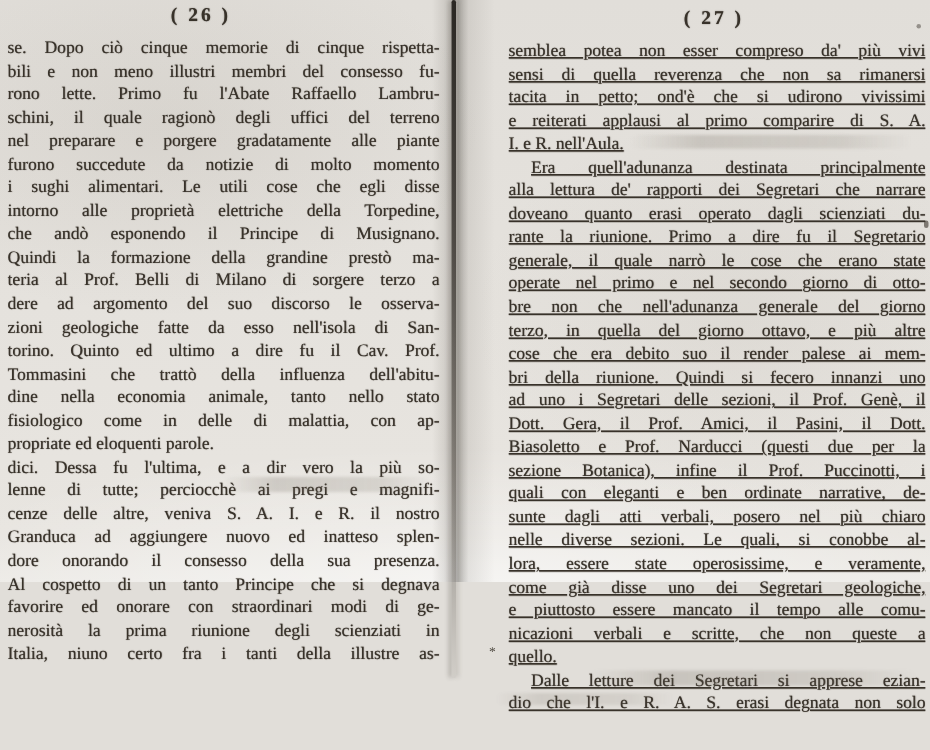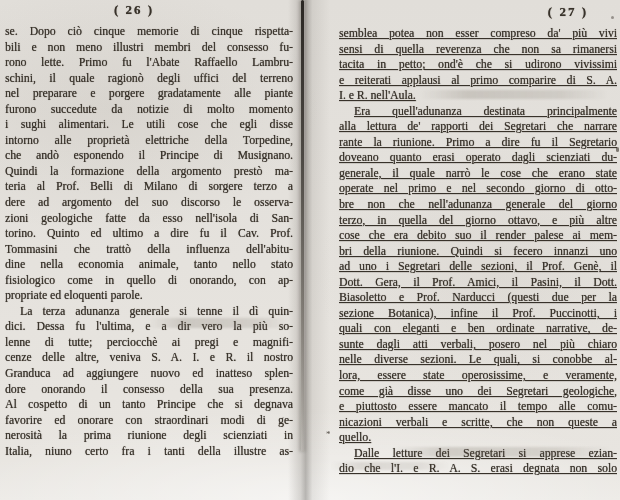--- a/index.html
+++ b/index.html
@@ -7,21 +7,21 @@
     --paper-2:#e8e5e0;
     --ink:#38322a;
   }
   *{margin:0;padding:0;box-sizing:border-box;}
   html,body{width:620px;height:500px;overflow:hidden;}
   body{
     font-family:"Liberation Serif","DejaVu Serif",serif;
     background:var(--paper);
   }
   .spread{
-    position:relative;width:620px;height:500px;
+    position:relative;width:620px;height:388px;
     background:
       radial-gradient(ellipse 300px 180px at 18% 22%, rgba(120,110,95,0.10), transparent 70%),
       radial-gradient(ellipse 260px 200px at 80% 55%, rgba(120,110,95,0.07), transparent 70%),
       radial-gradient(ellipse 500px 120px at 50% 100%, rgba(255,255,255,0.5), transparent 75%),
       linear-gradient(180deg,var(--paper) 0%,var(--paper-2) 92%,#ecEAe6 100%);
   }
   
   .binding-shadow{
     position:absolute;left:288px;top:0;width:42px;height:100%;
     background:linear-gradient(90deg,
@@ -43,21 +43,21 @@
     box-shadow:-2px 0 3px rgba(60,54,46,0.25), 2px 0 3px rgba(60,54,46,0.15);
   }
   .page-number{
     position:absolute;
     text-align:center;
     font-size:13px;font-weight:700;color:var(--ink);
     letter-spacing:2px;
     text-shadow:0 0 0.8px rgba(56,50,42,0.8);
   }
   .page-number.left{left:0;top:2px;width:268px;}
-  .page-number.right{left:324px;top:4px;width:264px;text-align:right;}
+  .page-number.right{left:344px;top:4px;width:264px;}
   .text-column{
     position:absolute;
     color:var(--ink);
     font-size:11.7px;
     line-height:15.55px;
     text-shadow:0.2px 0.2px 0.7px rgba(56,50,42,0.78);
   }
   .text-column.left{left:5px;top:24px;width:288px;}
   .text-column.right{left:339px;top:26px;width:278px;text-decoration:underline;}
   .line{
@@ -101,30 +101,29 @@
 
     <div class="line">se. Dopo ciò cinque memorie di cinque rispetta-</div>
         <div class="line">bili e non meno illustri membri del consesso fu-</div>
         <div class="line">rono lette. Primo fu l'Abate Raffaello Lambru-</div>
         <div class="line">schini, il quale ragionò degli uffici del terreno</div>
         <div class="line">nel preparare e porgere gradatamente alle piante</div>
         <div class="line">furono succedute da notizie di molto momento</div>
         <div class="line">i sughi alimentari. Le utili cose che egli disse</div>
         <div class="line">intorno alle proprietà elettriche della Torpedine,</div>
         <div class="line">che andò esponendo il Principe di Musignano.</div>
-        <div class="line">Quindi la formazione della argomento prestò ma-</div>
+        <div class="line">Quindi la formazione della grandine prestò ma-</div>
         <div class="line">teria al Prof. Belli di Milano di sorgere terzo a</div>
         <div class="line">dere ad argomento del suo discorso le osserva-</div>
         <div class="line">zioni geologiche fatte da esso nell'isola di San-</div>
         <div class="line">torino. Quinto ed ultimo a dire fu il Cav. Prof.</div>
         <div class="line">Tommasini che trattò della influenza dell'abitu-</div>
         <div class="line">dine nella economia animale, tanto nello stato</div>
-        <div class="line">fisiologico come in quello di onorando, con ap-</div>
+        <div class="line">fisiologico come in delle di malattia, con ap-</div>
         <div class="line flush">propriate ed eloquenti parole.</div>
-        <div class="line indent">La terza adunanza generale si tenne il dì quin-</div>
         <div class="line">dici. Dessa fu l'ultima, e a dir vero la più so-</div>
         <div class="line">lenne di tutte; perciocchè ai pregi e magnifi-</div>
         <div class="line">cenze delle altre, veniva S. A. I. e R. il nostro</div>
         <div class="line">Granduca ad aggiungere nuovo ed inatteso splen-</div>
         <div class="line">dore onorando il consesso della sua presenza.</div>
         <div class="line">Al cospetto di un tanto Principe che si degnava</div>
         <div class="line">favorire ed onorare con straordinari modi di ge-</div>
         <div class="line">nerosità la prima riunione degli scienziati in</div>
         <div class="line">Italia, niuno certo fra i tanti della illustre as-</div>
       </div>
@@ -134,22 +133,22 @@
     <div class="page-number right">( 27 )</div>
     <div class="text-column right">
 
     <div class="line">semblea potea non esser compreso da' più vivi</div>
         <div class="line">sensi di quella reverenza che non sa rimanersi</div>
         <div class="line">tacita in petto; ond'è che si udirono vivissimi</div>
         <div class="line">e reiterati applausi al primo comparire di S. A.</div>
         <div class="line flush">I. e R. nell'Aula.</div>
         <div class="line indent">Era quell'adunanza destinata principalmente</div>
         <div class="line">alla lettura de' rapporti dei Segretari che narrare</div>
+        <div class="line">doveano quanto erasi operato dagli scienziati du-</div>
         <div class="line">rante la riunione. Primo a dire fu il Segretario</div>
-        <div class="line">doveano quanto erasi operato dagli scienziati du-</div>
         <div class="line">generale, il quale narrò le cose che erano state</div>
         <div class="line">operate nel primo e nel secondo giorno di otto-</div>
         <div class="line">bre non che nell'adunanza generale del giorno</div>
         <div class="line">terzo, in quella del giorno ottavo, e più altre</div>
         <div class="line">cose che era debito suo il render palese ai mem-</div>
         <div class="line">bri della riunione. Quindi si fecero innanzi uno</div>
         <div class="line">ad uno i Segretari delle sezioni, il Prof. Genè, il</div>
         <div class="line">Dott. Gera, il Prof. Amici, il Pasini, il Dott.</div>
         <div class="line">Biasoletto e Prof. Narducci (questi due per la</div>
         <div class="line">sezione Botanica), infine il Prof. Puccinotti, i</div>

